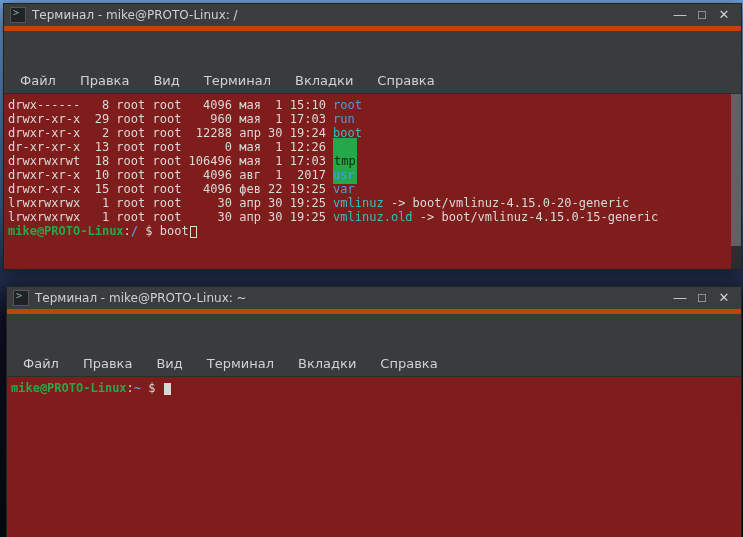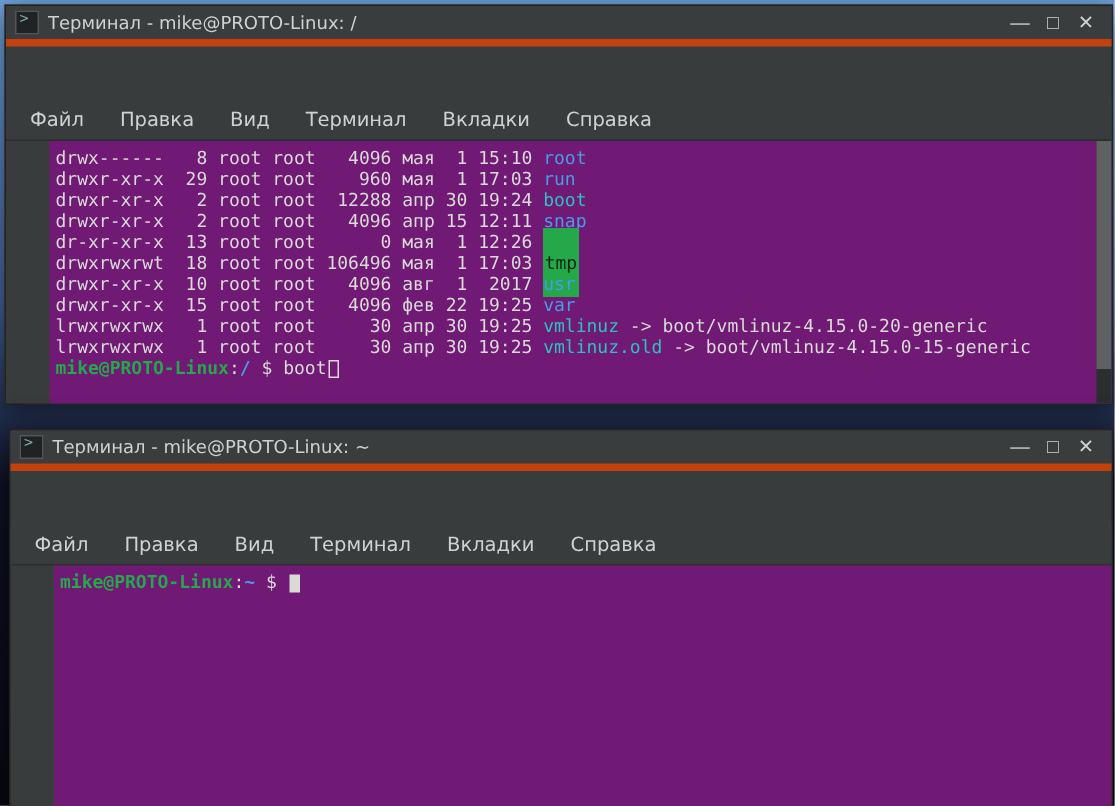--- a/index.html
+++ b/index.html
@@ -52,29 +52,28 @@
     font-family:"DejaVu Sans",Arial,sans-serif;
     font-size:13px;
     color:#cfd2d2;
     border-bottom:1px solid #2b2d2e;
     box-sizing:border-box;
     margin-top:36px;
   }
   .menu-item{padding:3px 12px;cursor:pointer;}
   .term-body{
     flex:1;
-    background:#701a75;
+    background:#7f1d1d;
     color:#d9dad6;
     font-size:12px;
     line-height:14px;
     padding:4px 4px 4px 4px;
     overflow:hidden;
     position:relative;
     font-family:"DejaVu Sans Mono","Liberation Mono",monospace;
-    margin-left:29px;
   }
   .term-body .line{white-space:pre;}
   .c-blue{color:#4a9be8;}
   .c-cyan{color:#2fc0c4;}
   .c-bgreen{background:#25a84a;color:#0c290f;padding:16px 1px;}
   .c-user{color:#25a84a;font-weight:bold;}
   .c-white{color:#d9dad6;}
   .c-path{color:#4a9be8;font-weight:bold;}
   .cursor{
     display:inline-block;width:7px;height:12px;border:1px solid #d9dad6;
@@ -105,21 +104,20 @@
     <div class="menu-item">Правка</div>
     <div class="menu-item">Вид</div>
     <div class="menu-item">Терминал</div>
     <div class="menu-item">Вкладки</div>
     <div class="menu-item">Справка</div>
   </div>
   <div class="term-body" id="term1">
     <div class="line">drwx------   8 root root   4096 мая  1 15:10 <span class="c-blue">root</span></div>
       <div class="line">drwxr-xr-x  29 root root    960 мая  1 17:03 <span class="c-blue">run</span></div>
       <div class="line">drwxr-xr-x   2 root root  12288 апр 30 19:24 <span class="c-cyan">boot</span></div>
-      <div class="line">drwxr-xr-x   2 root root   4096 апр 15 12:11 <span class="c-blue">snap</span></div>
       <div class="line">dr-xr-xr-x  13 root root      0 мая  1 12:26 <span class="c-blue">sys</span></div>
       <div class="line">drwxrwxrwt  18 root root 106496 мая  1 17:03 <span class="c-bgreen">tmp</span></div>
       <div class="line">drwxr-xr-x  10 root root   4096 авг  1  2017 <span class="c-blue">usr</span></div>
       <div class="line">drwxr-xr-x  15 root root   4096 фев 22 19:25 <span class="c-blue">var</span></div>
       <div class="line">lrwxrwxrwx   1 root root     30 апр 30 19:25 <span class="c-cyan">vmlinuz</span> -&gt; boot/vmlinuz-4.15.0-20-generic</div>
       <div class="line">lrwxrwxrwx   1 root root     30 апр 30 19:25 <span class="c-cyan">vmlinuz.old</span> -&gt; boot/vmlinuz-4.15.0-15-generic</div>
       <div class="line"><span class="c-user">mike@PROTO-Linux</span><span class="c-white">:</span><span class="c-path">/</span><span class="c-white"> $ </span><span class="c-white">boot</span><span class="cursor"></span></div>
       <div class="scrollbar">
       <div class="scrollbar-thumb" id="thumb1" style="top: 0px; height: 152px;"></div>
     </div>

